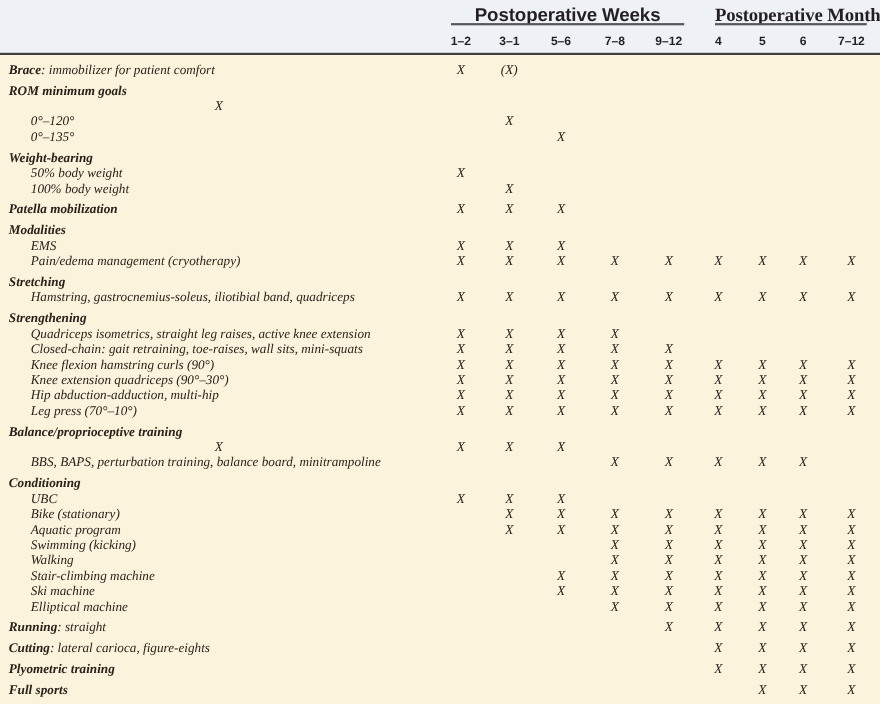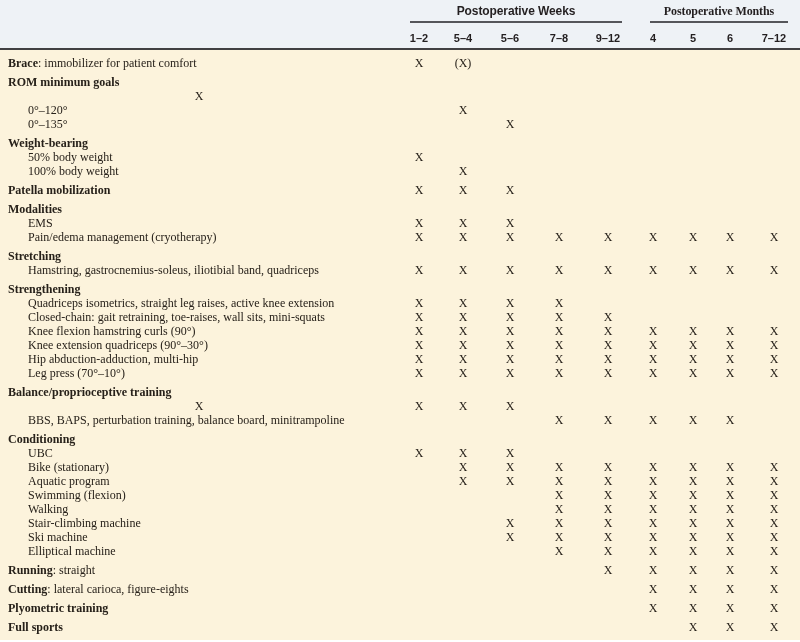--- a/index.html
+++ b/index.html
@@ -17,39 +17,39 @@
     width:800px;height:642px;overflow:hidden;position:relative;
     font-family:"Liberation Serif",serif;
   }
   
   .thead{
     position:relative;height:50px;background:var(--header-bg);
     border-bottom:2px solid var(--rule-dark);
   }
   .group-label{
     position:absolute;top:4px;text-align:center;
-    font-family:"Liberation Sans",sans-serif;font-weight:bold;font-size:12px;
+    font-family:"Liberation Sans",sans-serif;font-weight:bold;font-size:17px;
     letter-spacing:-0.1px;color:var(--head-ink);white-space:nowrap;
   }
   .group-label.weeks{left:410px;width:212px;}
   .group-label.months{left:650px;width:138px;font-family:Liberation Serif, serif;}
   .group-rule{position:absolute;top:21px;height:2px;background:var(--rule-mid);}
   .group-rule.weeks{left:410px;width:212px;}
   .group-rule.months{left:650px;width:138px;}
   .col-labels{
     position:absolute;left:0;bottom:4px;width:705px;
     display:grid;grid-template-columns:var(--cols);
   }
   .col-label{
     text-align:center;font-family:"Liberation Sans",sans-serif;
     font-weight:bold;font-size:11px;color:var(--head-ink);white-space:nowrap;
   }
   
   .tbody{
-    background:var(--body-bg);height:590px;padding-top:1px;overflow:hidden;
+    background:var(--body-bg);height:590px;padding-top:1px;overflow:hidden;font-style:italic;
   }
   .body-row{
     display:grid;grid-template-columns:var(--cols);
     height:14px;line-height:14px;
   }
   .section-row{margin-top:5px;}
   .row-label{
     font-size:12px;color:var(--ink);white-space:nowrap;overflow:hidden;
     padding-left:28px;
   }
@@ -64,21 +64,21 @@
 
 <div class="page">
   <div class="thead">
     <span class="group-label weeks">Postoperative Weeks</span>
     <div class="group-rule weeks"></div>
     <span class="group-label months">Postoperative Months</span>
     <div class="group-rule months"></div>
     <div class="col-labels">
       <div class="col-spacer"></div>
     <div class="col-label">1–2</div>
-        <div class="col-label">5–4</div>
+        <div class="col-label">3–1</div>
         <div class="col-label">5–6</div>
         <div class="col-label">7–8</div>
         <div class="col-label">9–12</div>
         <div class="col-label">4</div>
         <div class="col-label">5</div>
         <div class="col-label">6</div>
         <div class="col-label">7–12</div>
       </div>
   </div>
   <div class="tbody">
@@ -410,21 +410,21 @@
         <div class="xcell">X</div>
         <div class="xcell">X</div>
         <div class="xcell">X</div>
         <div class="xcell">X</div>
         <div class="xcell">X</div>
         <div class="xcell">X</div>
         <div class="xcell">X</div>
         <div class="xcell">X</div>
       </div>
       <div class="body-row sub-row">
-        <div class="row-label">Swimming (flexion)</div>
+        <div class="row-label">Swimming (kicking)</div>
         <div class="xcell"></div>
         <div class="xcell"></div>
         <div class="xcell"></div>
         <div class="xcell">X</div>
         <div class="xcell">X</div>
         <div class="xcell">X</div>
         <div class="xcell">X</div>
         <div class="xcell">X</div>
         <div class="xcell">X</div>
       </div>

